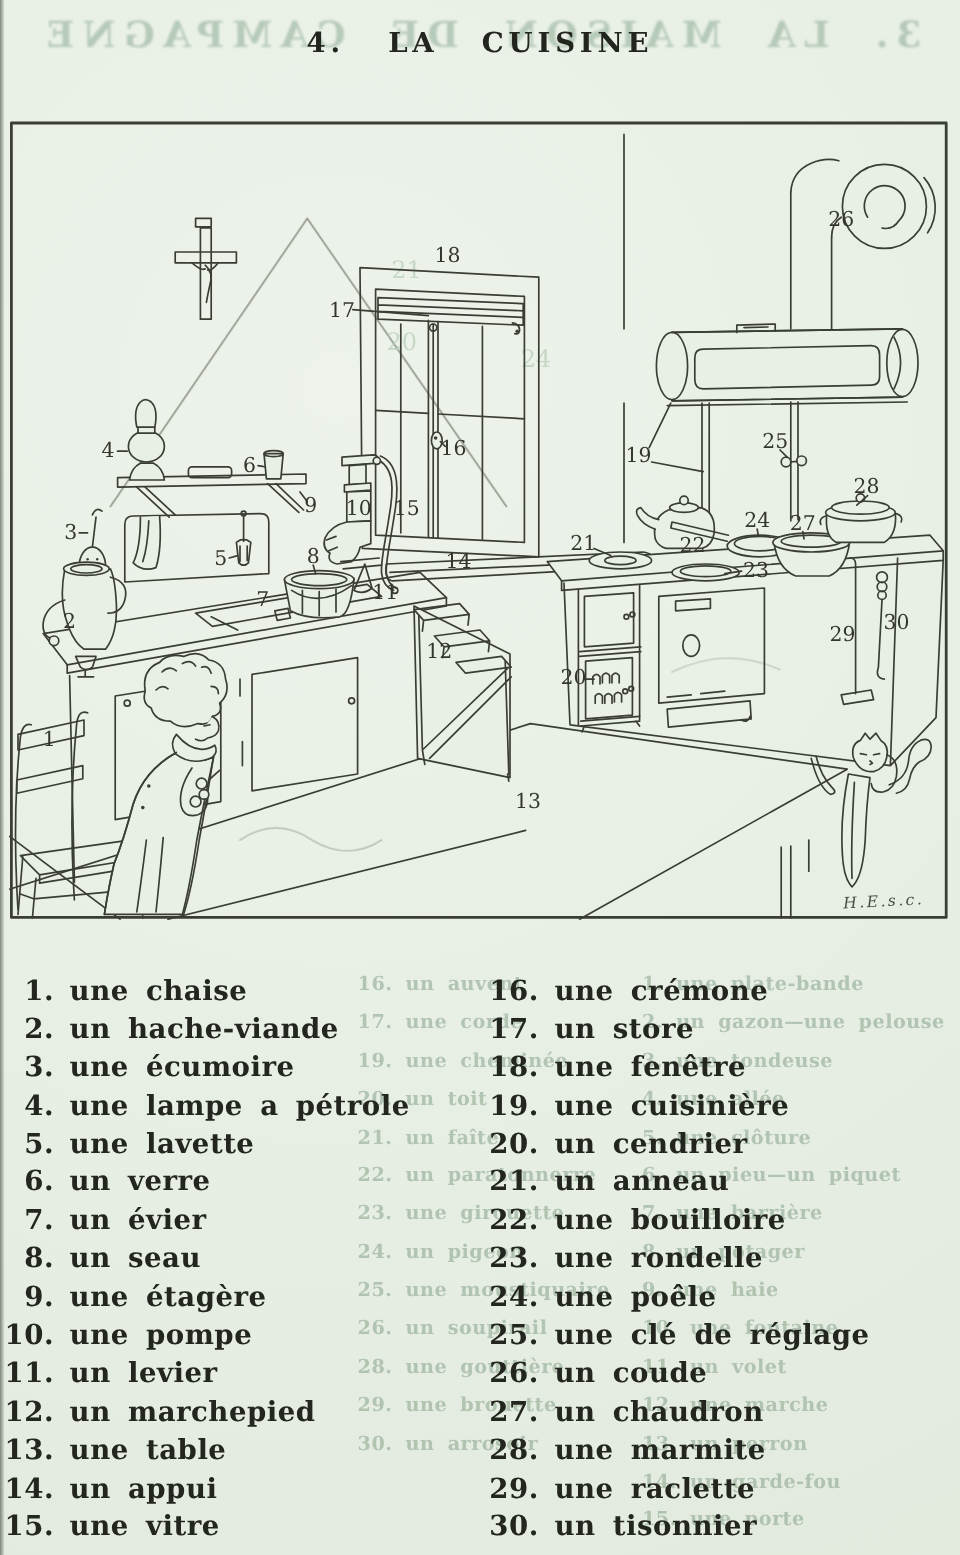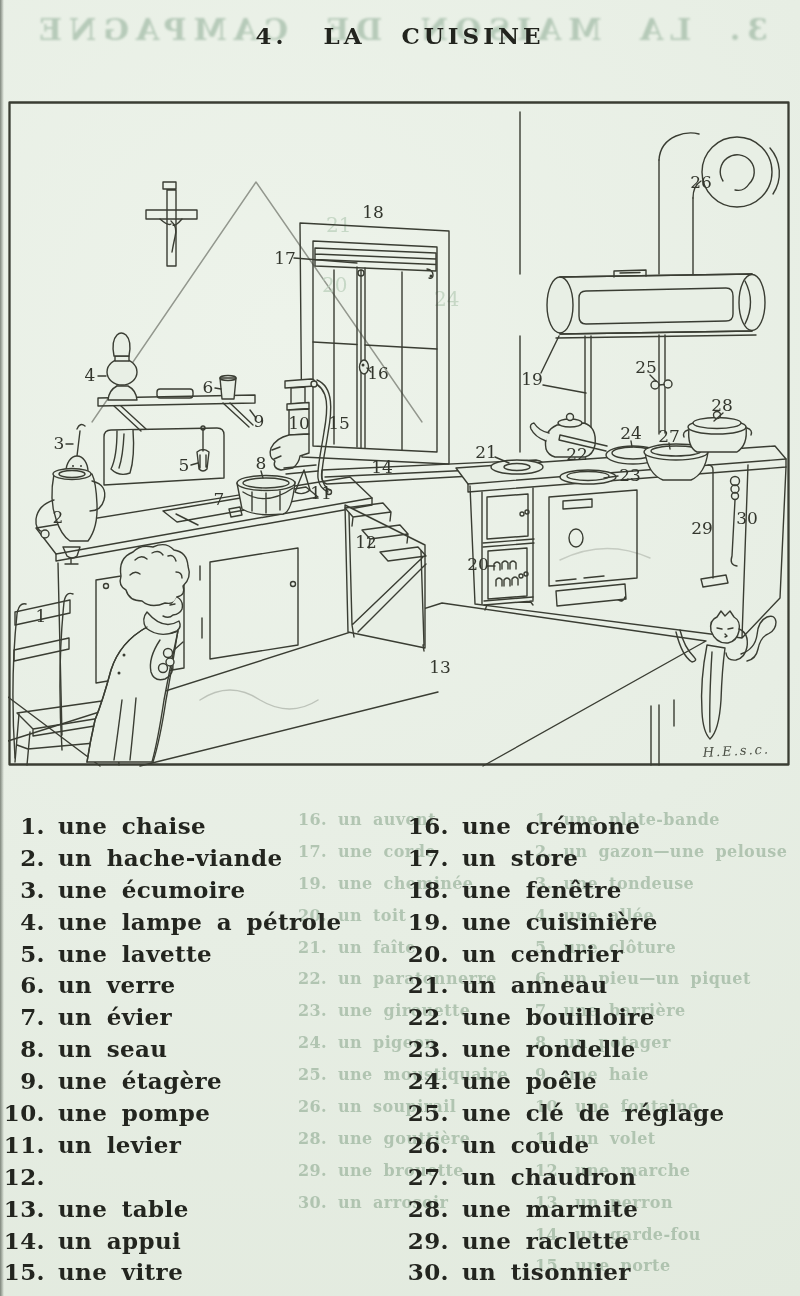--- a/index.html
+++ b/index.html
@@ -452,20 +452,21 @@
   <div class="row">
       <span class="num">10.</span>
       <span class="term">une pompe</span>
     </div>
   <div class="row">
       <span class="num">11.</span>
       <span class="term">un levier</span>
     </div>
   <div class="row">
       <span class="num">12.</span>
+      <span class="term">un marchepied</span>
     </div>
   <div class="row">
       <span class="num">13.</span>
       <span class="term">une table</span>
     </div>
   <div class="row">
       <span class="num">14.</span>
       <span class="term">un appui</span>
     </div>
   <div class="row">

